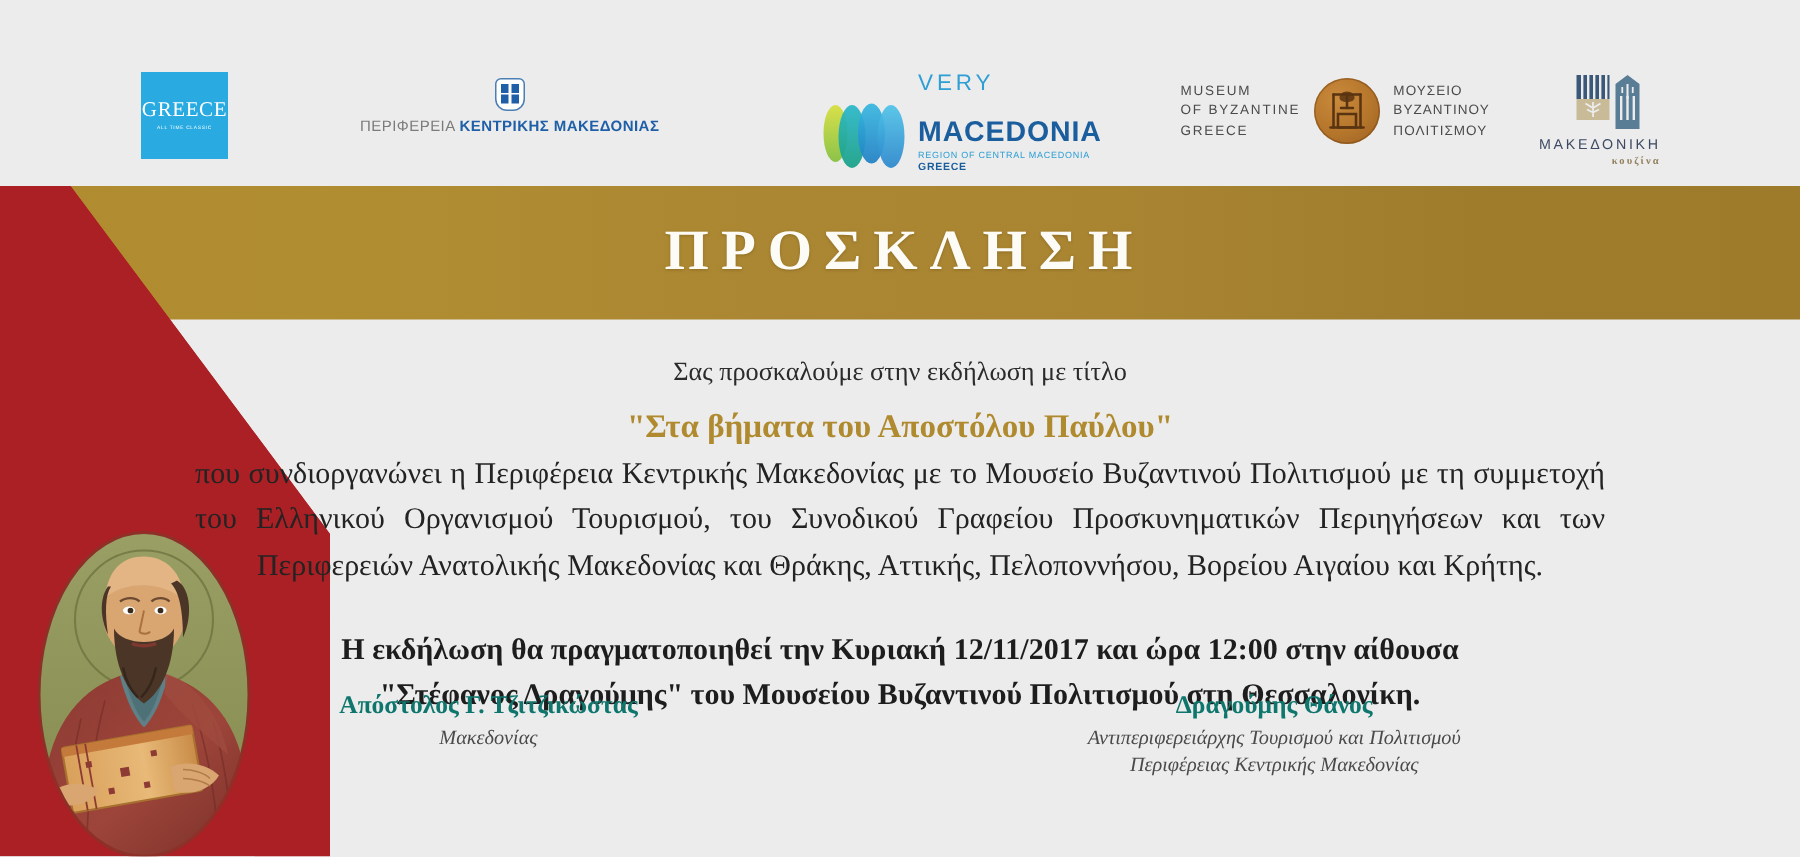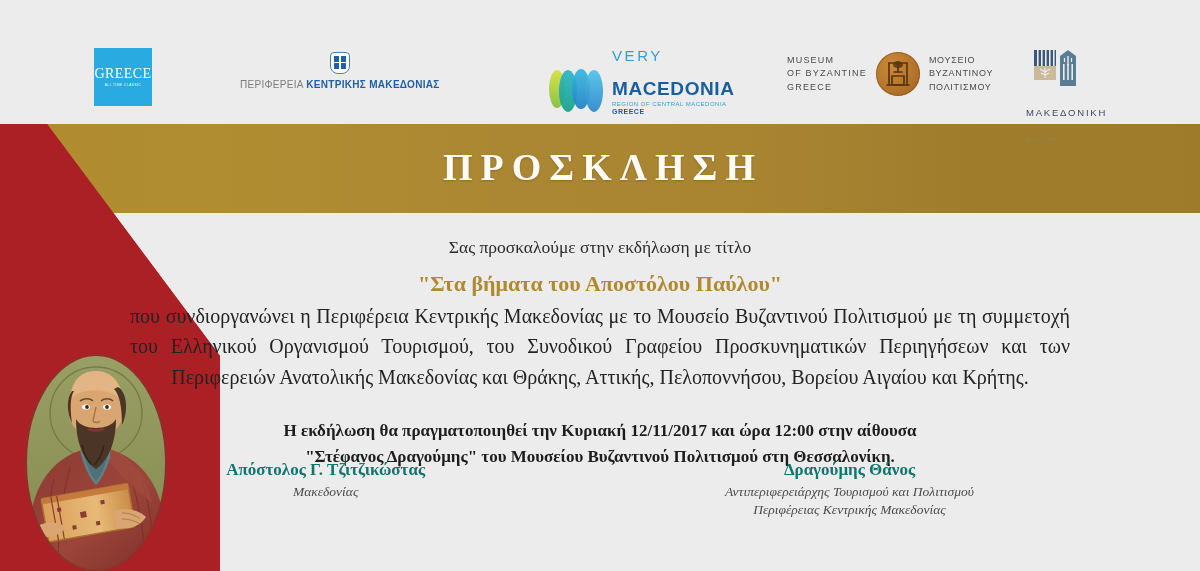--- a/index.html
+++ b/index.html
@@ -68,21 +68,21 @@
   #logo-mbc .mbc-col.right { letter-spacing:.7px; }
   #logo-mbc .seal {
     width:44px; height:44px; border-radius:50%;
     background:radial-gradient(circle at 36% 32%, #c98a3c 0%, #b5762c 55%, #9c5f21 100%);
     position:relative; flex:0 0 auto;
     box-shadow:inset 0 0 0 1px rgba(120,70,20,.5);
   }
   #logo-mbc .seal .mono { position:absolute; inset:0; }
 
   
-  #logo-mk { left:1026px; top:44px; flex-direction:column; align-items:flex-start;gap:16px; }
+  #logo-mk { left:1026px; top:44px; flex-direction:column; align-items:flex-end; }
   #logo-mk .bld { width:64px; height:42px; position:relative; }
   #logo-mk .mk-name { font-family:"Liberation Sans", sans-serif; font-size:9.5px;
     letter-spacing:1.8px; color:#3c4a63; margin-top:5px; font-weight:500; }
   #logo-mk .mk-sub { font-family:"Liberation Serif", serif; font-size:7px;
     letter-spacing:1.4px; color:#93805f; margin-top:1px;font-weight:bold; }
 
   
   .gold-band {
     position:absolute; left:0; top:124px; width:1200px; height:89px;
     background:linear-gradient(90deg,#b08b30 0%,#b18d31 18%,#ab8733 42%,#a98532 62%,#9e7c2c 82%,#9d7b2b 100%);
@@ -119,21 +119,21 @@
     text-align:center; font-size:22px; font-weight:bold; color:#b08a2e;
     margin-top:13px; font-family:"Liberation Serif", serif;
   }
   .para {
     width:940px; margin:4px auto 0 auto; text-align:justify;
     text-align-last:center; font-size:20px; line-height:1.52; color:#232323;
     font-family:"Liberation Serif", serif;
   }
   .details {
     width:900px; margin:26px auto 0 auto; text-align:center;
-    font-size:17px; font-weight:bold; line-height:1.5; color:#1d1d1d;
+    font-size:20px; font-weight:bold; line-height:1.5; color:#1d1d1d;
     font-family:"Liberation Serif", serif;
   }
   .signatures {
     position:absolute; left:0; top:247px; width:1200px;
     display:flex; justify-content:center; gap:300px;
   }
   .sig { text-align:center; }
   .sig .name {
     font-size:17px; font-weight:bold; color:#0f766e;
     font-family:"Liberation Serif", serif;

